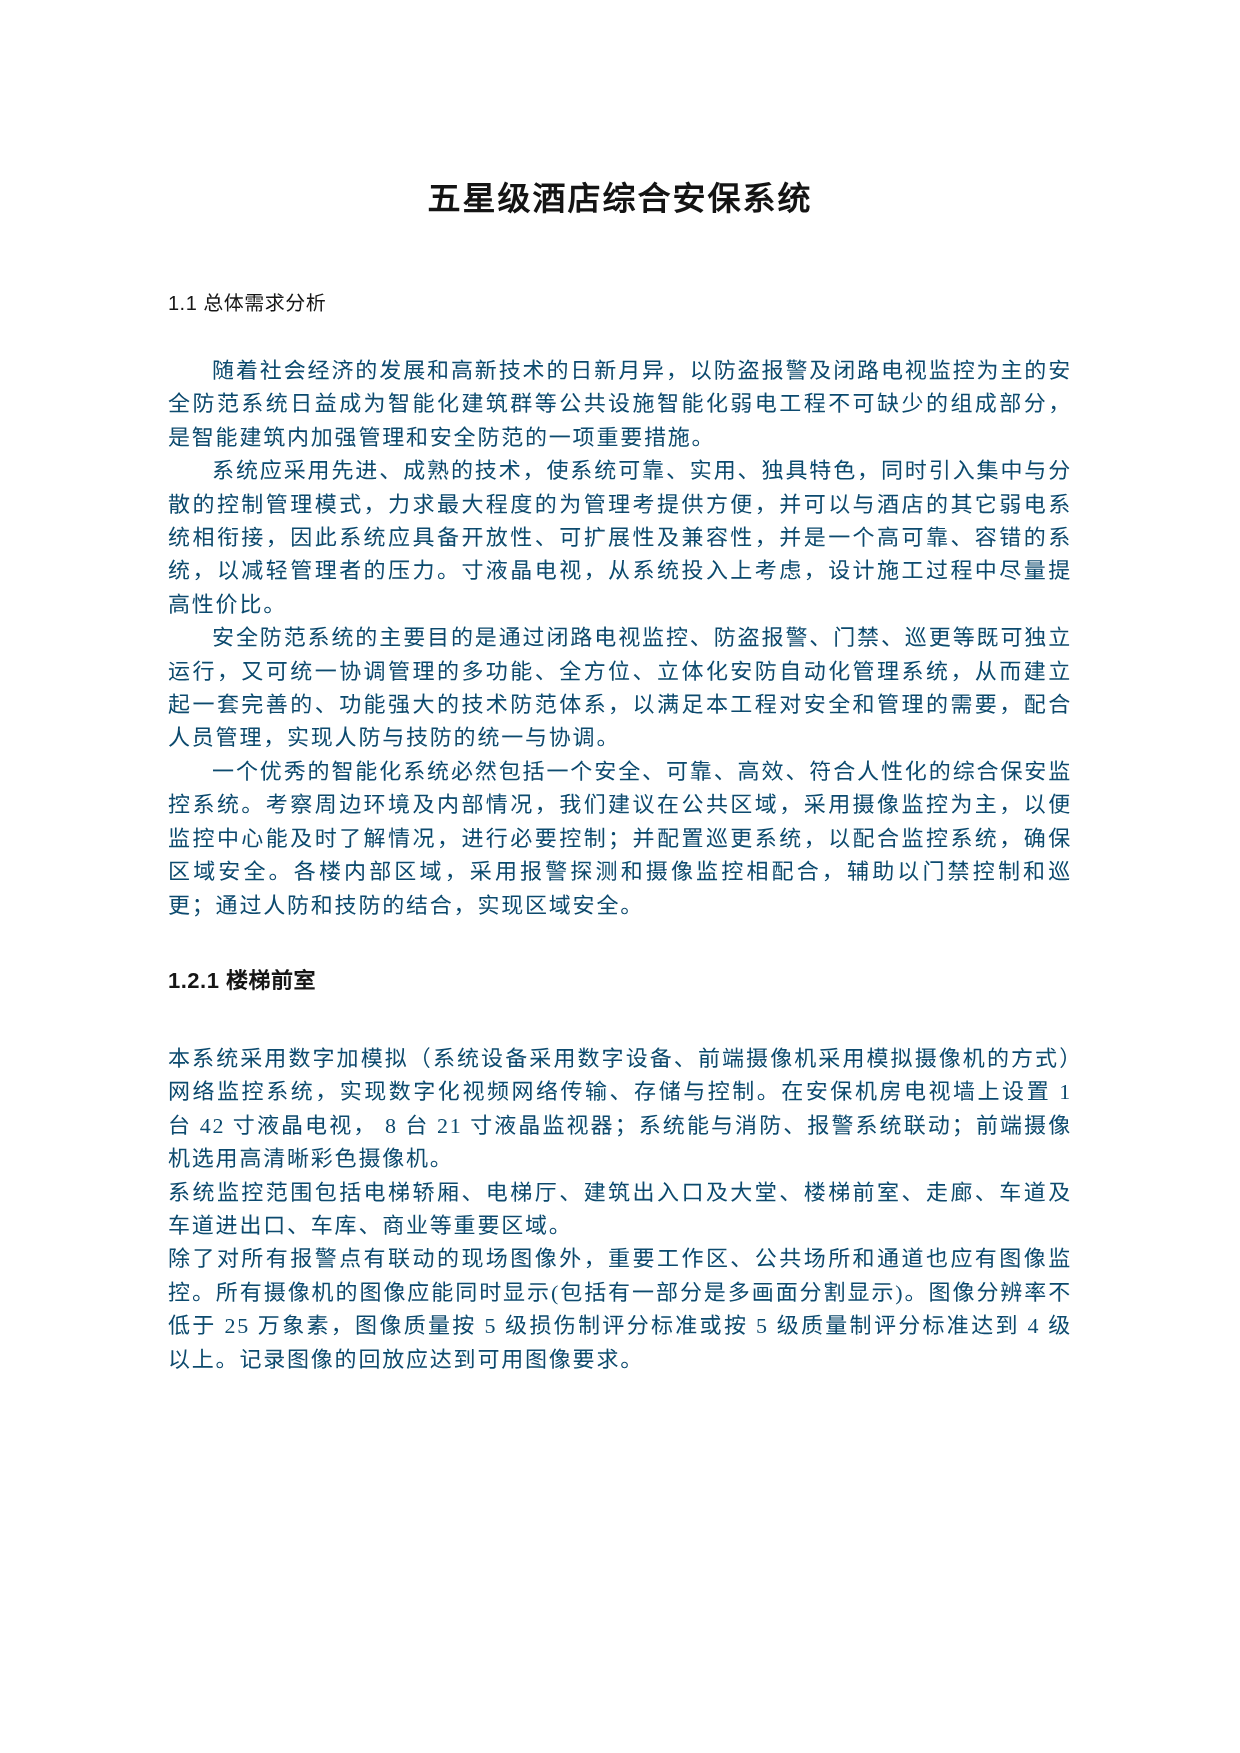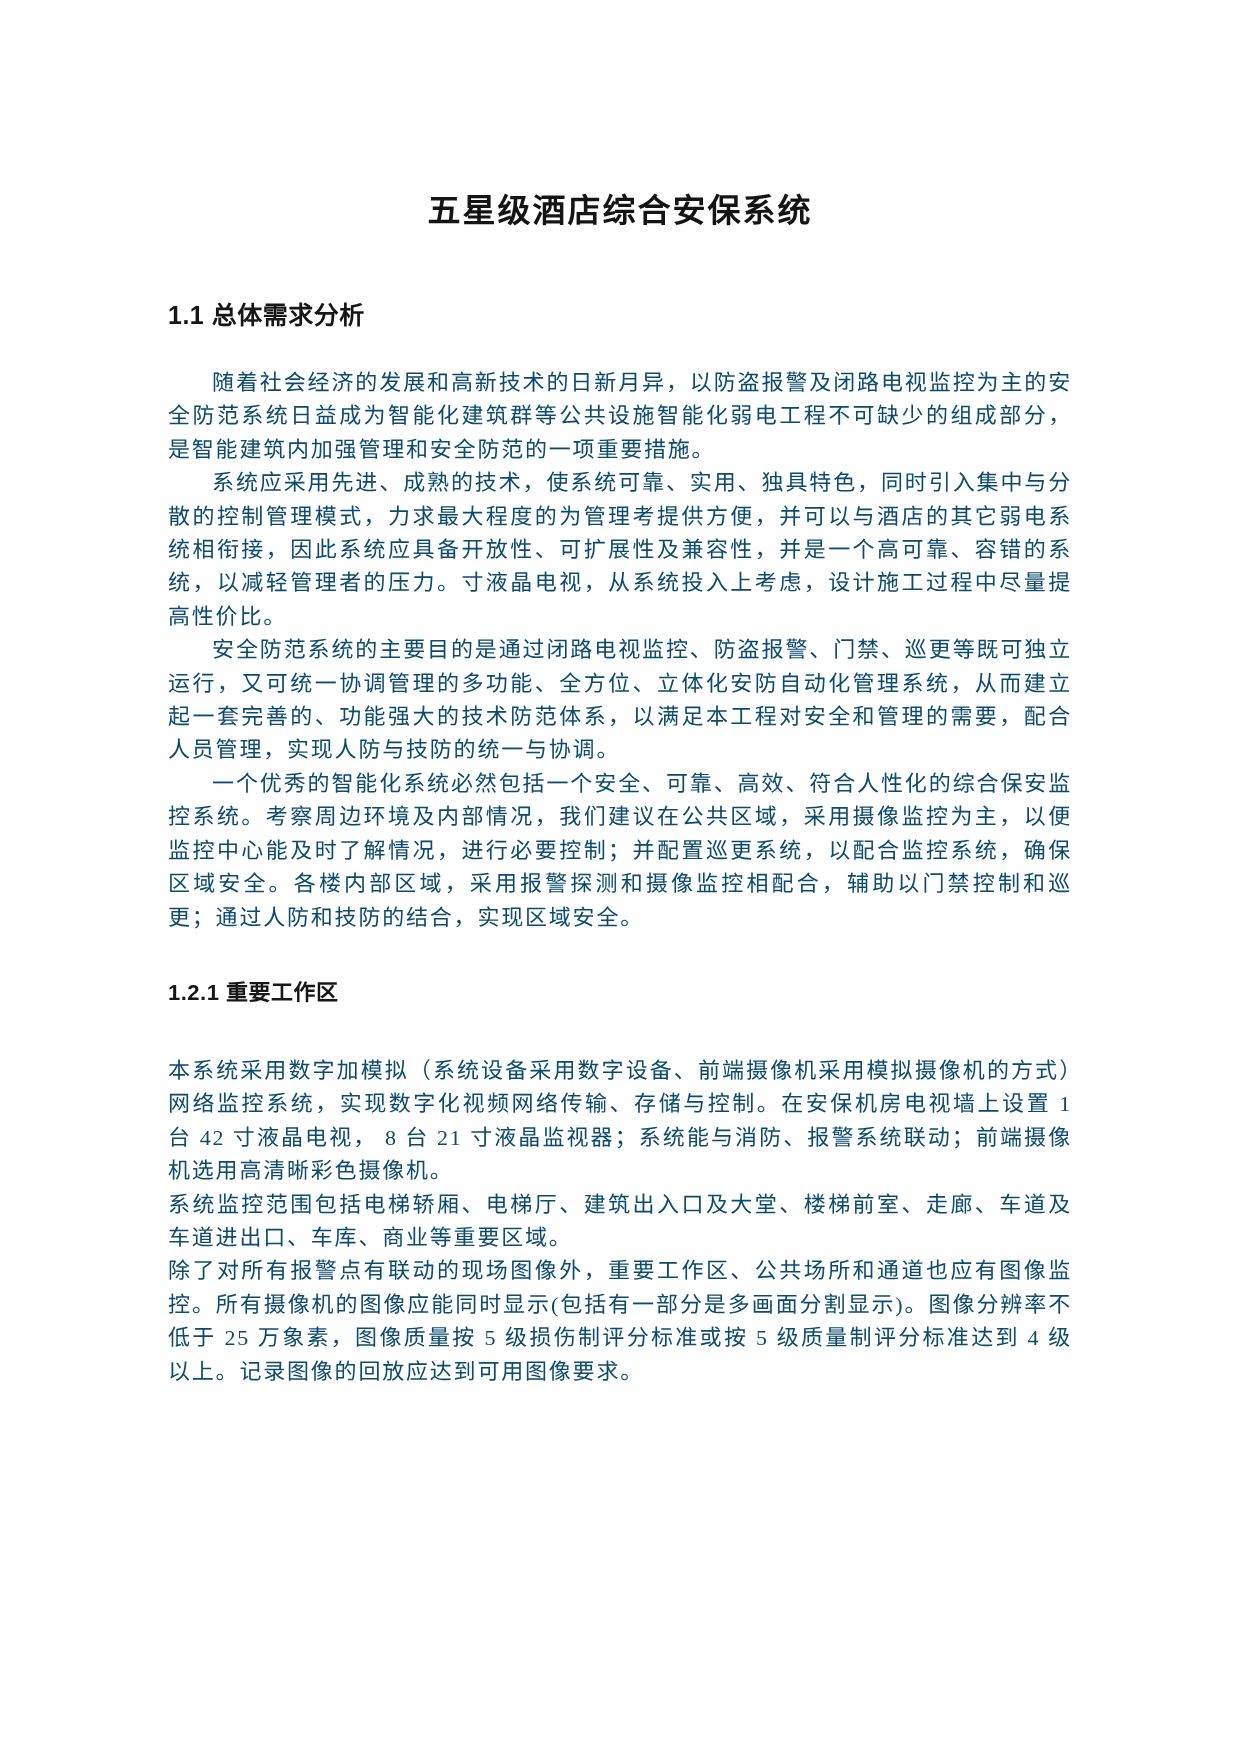--- a/index.html
+++ b/index.html
@@ -12,38 +12,38 @@
     width: 1240px;
     height: 1753px;
     margin: 0 auto;
     background: #ffffff;
     color: #1b1b1b;
     overflow: hidden;
     font-family: "Liberation Serif", "DejaVu Serif", serif;
   }
   .content {
     width: 904px;
-    margin: 16px auto;
+    margin: 4px auto;
     padding-top: 170px;
   }
   .doc-title {
     margin: 0;
     font-family: "Liberation Serif", "DejaVu Serif", serif;
     font-size: 33px;
     font-weight: bold;
     line-height: 50px;
     text-align: center;
     letter-spacing: 2px;
     color: #141414;
   }
   .h2 {
     margin: 0;
     font-family: "Liberation Sans", "DejaVu Sans", sans-serif;
-    font-size: 25px;
-    font-weight: bold;
+    font-size: 20px;
+    font-weight: normal;
     line-height: 34px;
     color: #161616;
     letter-spacing: 0.5px;
   }
   .h2-first {
     margin-top: 62px;
   }
   .h2-second {
     margin-top: 32px;
   }
@@ -85,21 +85,21 @@
     <h2 class="h2 h2-first">1.1 总体需求分析</h2>
 
     <div class="para-group-1">
       <p class="body-para indented">随着社会经济的发展和高新技术的日新月异，以防盗报警及闭路电视监控为主的安全防范系统日益成为智能化建筑群等公共设施智能化弱电工程不可缺少的组成部分，是智能建筑内加强管理和安全防范的一项重要措施。</p>
       <p class="body-para indented">系统应采用先进、成熟的技术，使系统可靠、实用、独具特色，同时引入集中与分散的控制管理模式，力求最大程度的为管理考提供方便，并可以与酒店的其它弱电系统相衔接，因此系统应具备开放性、可扩展性及兼容性，并是一个高可靠、容错的系统，以减轻管理者的压力。寸液晶电视，从系统投入上考虑，设计施工过程中尽量提高性价比。</p>
       <p class="body-para indented">安全防范系统的主要目的是通过闭路电视监控、防盗报警、门禁、巡更等既可独立运行，又可统一协调管理的多功能、全方位、立体化安防自动化管理系统，从而建立起一套完善的、功能强大的技术防范体系，以满足本工程对安全和管理的需要，配合人员管理，实现人防与技防的统一与协调。</p>
       <p class="body-para indented">一个优秀的智能化系统必然包括一个安全、可靠、高效、符合人性化的综合保安监控系统。考察周边环境及内部情况，我们建议在公共区域，采用摄像监控为主，以便监控中心能及时了解情况，进行必要控制；并配置巡更系统，以配合监控系统，确保区域安全。各楼内部区域，采用报警探测和摄像监控相配合，辅助以门禁控制和巡更；通过人防和技防的结合，实现区域安全。</p>
     </div>
 
 
-    <h3 class="h3">1.2.1 重要工作区</h3>
+    <h3 class="h3">1.2.1 楼梯前室</h3>
 
     <div class="para-group-2">
       <p class="body-para">本系统采用数字加模拟（系统设备采用数字设备、前端摄像机采用模拟摄像机的方式）网络监控系统，实现数字化视频网络传输、存储与控制。在安保机房电视墙上设置 1 台 42 寸液晶电视， 8 台 21 寸液晶监视器；系统能与消防、报警系统联动；前端摄像机选用高清晰彩色摄像机。</p>
       <p class="body-para">系统监控范围包括电梯轿厢、电梯厅、建筑出入口及大堂、楼梯前室、走廊、车道及车道进出口、车库、商业等重要区域。</p>
       <p class="body-para">除了对所有报警点有联动的现场图像外，重要工作区、公共场所和通道也应有图像监控。所有摄像机的图像应能同时显示(包括有一部分是多画面分割显示)。图像分辨率不低于 25 万象素，图像质量按 5 级损伤制评分标准或按 5 级质量制评分标准达到 4 级以上。记录图像的回放应达到可用图像要求。</p>
     </div>
 
   </div>
 </div>
 

